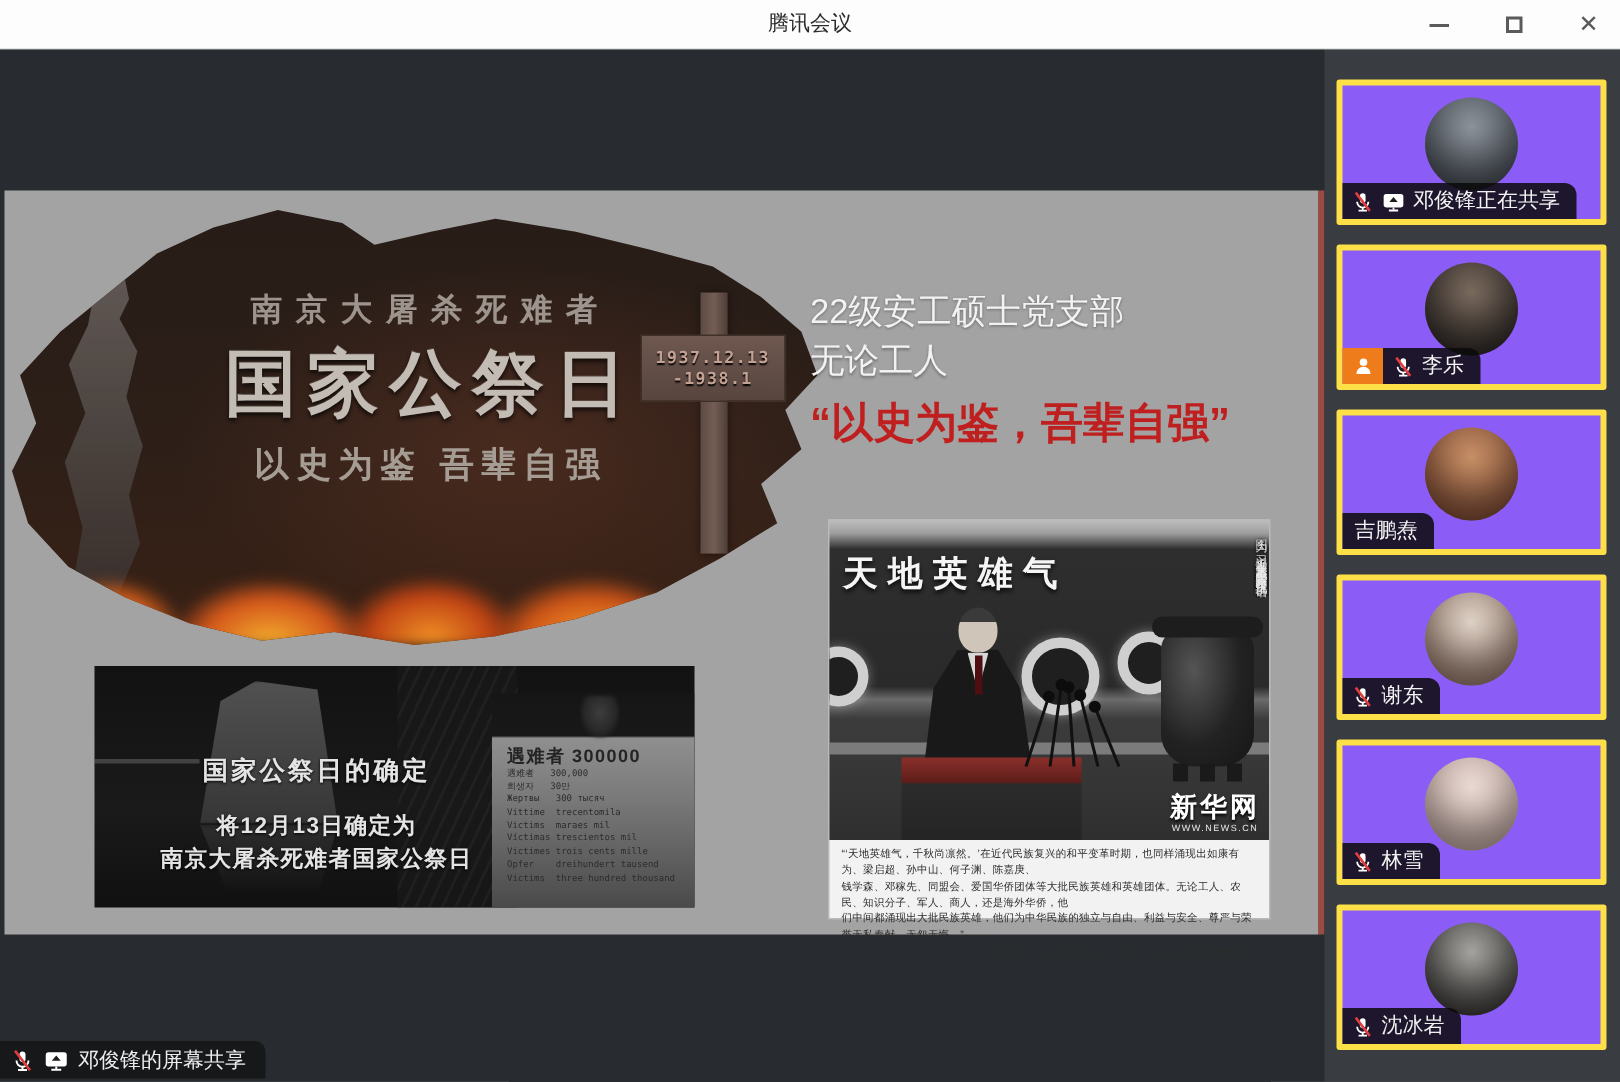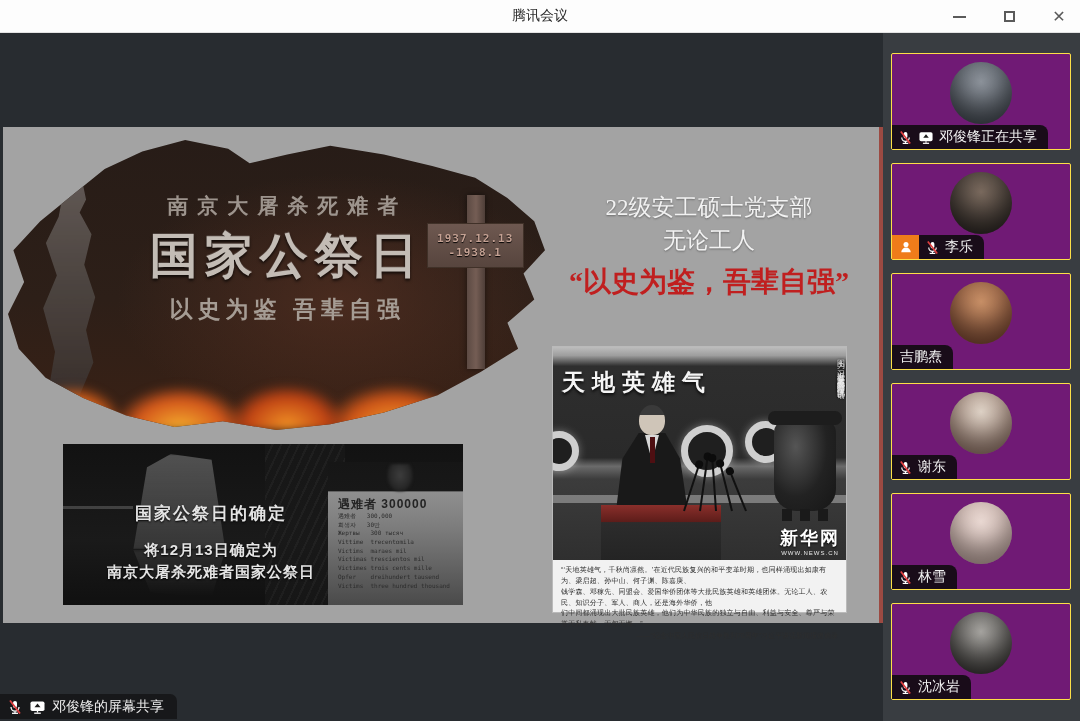--- a/index.html
+++ b/index.html
@@ -50,22 +50,22 @@
                font-family:"DejaVu Sans Mono",monospace; text-shadow:0 1px 1px #000; }
   .fire { position:absolute; left:0; bottom:0; width:100%; height:34%; filter:blur(4px);
           background:
             radial-gradient(ellipse 70px 52px at 12% 92%, #f5a62e 0%, #d9601a 45%, transparent 72%),
             radial-gradient(ellipse 90px 60px at 32% 100%, #f6b22e 0%, #d4571b 50%, transparent 75%),
             radial-gradient(ellipse 80px 55px at 52% 95%, #ef8f24 0%, #c14414 50%, transparent 75%),
             radial-gradient(ellipse 95px 62px at 72% 100%, #f2a22a 0%, #cf5518 50%, transparent 75%),
             radial-gradient(ellipse 75px 50px at 90% 94%, #ef9426 0%, #b93d12 50%, transparent 75%); }
 
   
-  .heading { position:absolute; left:548px; top:64px; width:316px; text-align:center;
-             font-family:Liberation Serif, serif; }
+  .heading { position:absolute; left:537px; top:64px; width:316px; 
+             font-family:Liberation Sans, sans-serif; }
   .heading-l1, .heading-l2 { font-size:23px; color:#f2f2f2; line-height:33px;
              text-shadow:0 1px 2px rgba(0,0,0,.35); }
   .heading-quote { font-size:28px; font-weight:bold; margin-top:8px; line-height:34px; }
 
   
   .left-photo { position:absolute; left:60px; top:317px; width:400px; height:161px;
                 background:linear-gradient(180deg,#121212 0%,#1a1a1a 60%,#101010 100%); overflow:hidden; }
   .memorial { position:absolute; left:50px; top:10px; width:170px; height:95px;
               background:linear-gradient(180deg,rgba(225,225,225,.30),rgba(200,200,200,.16));
               clip-path:polygon(12% 100%,20% 14%,34% 0,58% 6%,66% 100%); filter:blur(1px); }
@@ -136,21 +136,21 @@
 
   
   .share-badge { position:absolute; left:0; bottom:2px; height:25px; background:#17181a;
              border-radius:0 7px 0 0; display:flex; align-items:center; gap:6px; padding:0 13px 0 7px; }
   .share-badge-text { font-size:14px; color:#ececec; }
 
   
   .sidebar { position:absolute; left:883px; top:33px; width:197px; height:688px;
              background:#393d41; padding:20px 0 0 8px; }
   .tile { position:relative; width:180px; height:97px; margin-bottom:13px;
-          background:#701a75; border:1px solid #fde047; border-radius:2px; }
+          background:#8b5cf6; border:4px solid #fde047; border-radius:2px; }
   .avatar { position:absolute; left:50%; top:8px; transform:translateX(-50%);
             width:62px; height:62px; border-radius:50%; }
   .avatar:after { content:""; position:absolute; inset:0; border-radius:50%;
             box-shadow:inset 0 -18px 22px rgba(0,0,0,.35); }
   .tile-footer { position:absolute; left:0; bottom:0; display:flex; align-items:stretch; }
   .host-badge { width:27px; background:#ef7c1a; display:flex; align-items:center; justify-content:center; }
   .name-label { background:rgba(10,10,10,.86); border-radius:0 8px 0 0; display:flex;
             align-items:center; gap:5px; padding:3px 11px 3px 6px; }
   .name-label.no-icon { padding-left:8px; }
   .name-text { font-size:14px; color:#f2f2f2; white-space:nowrap; }

